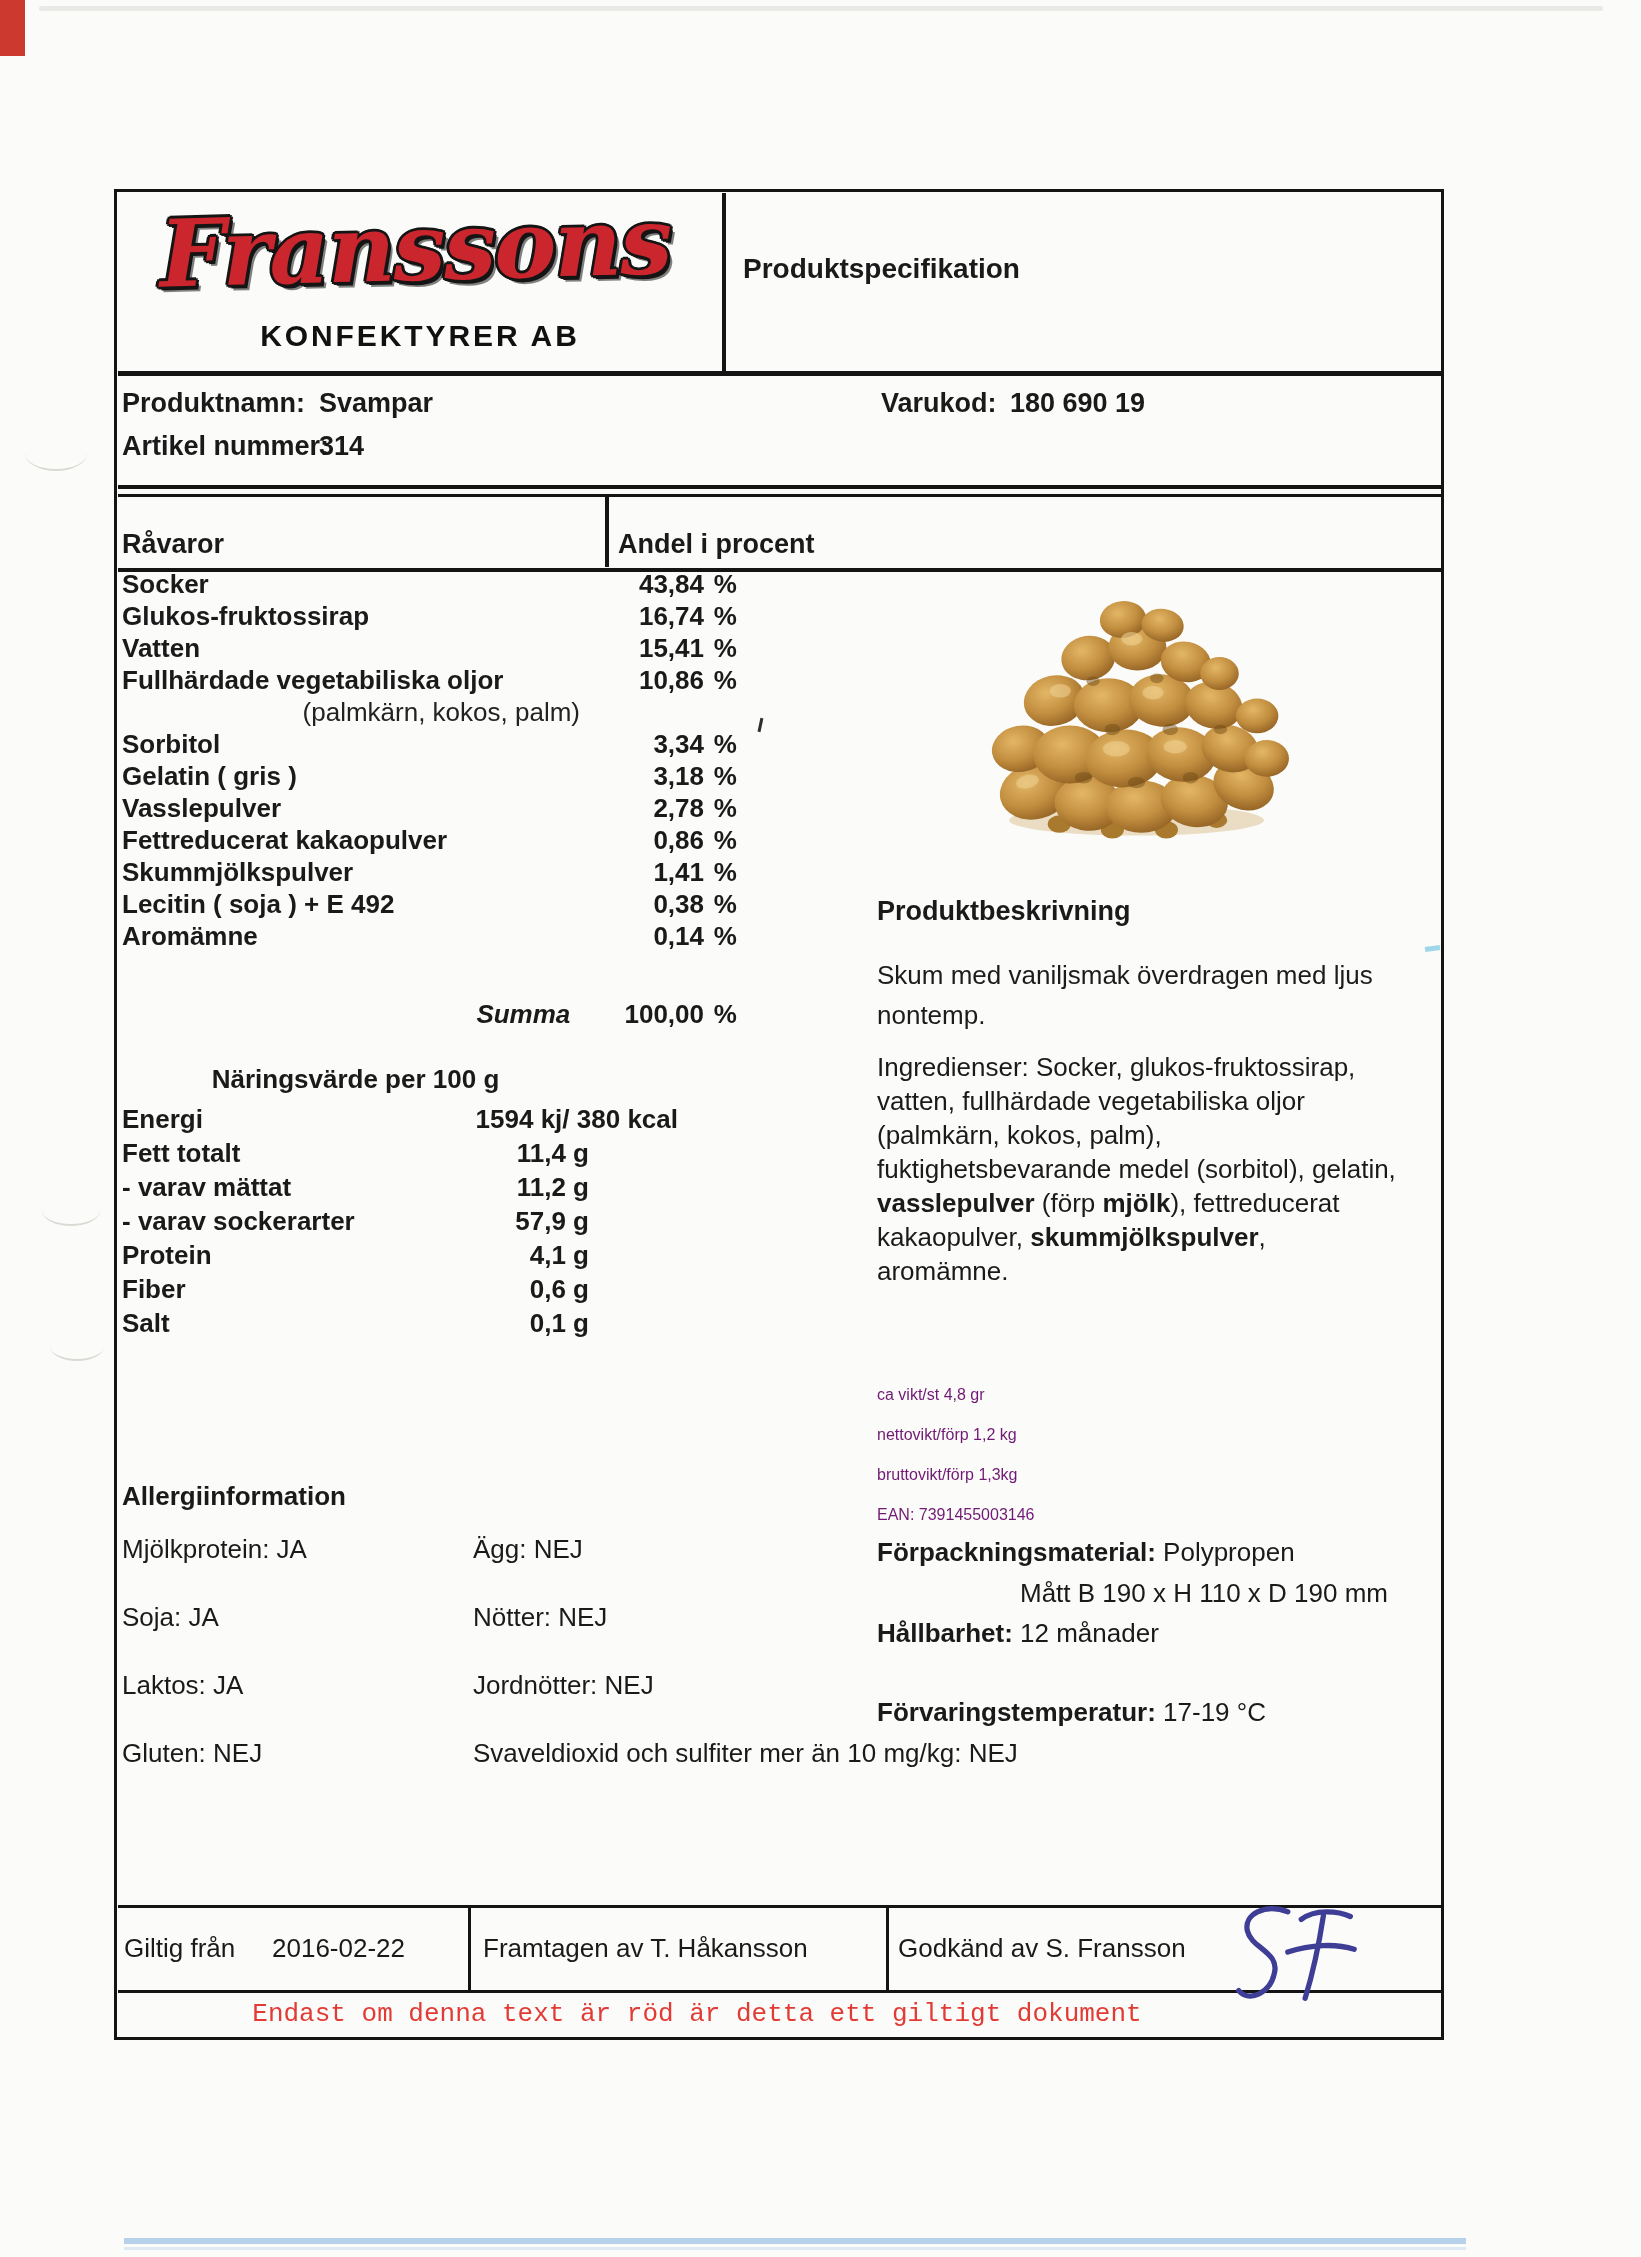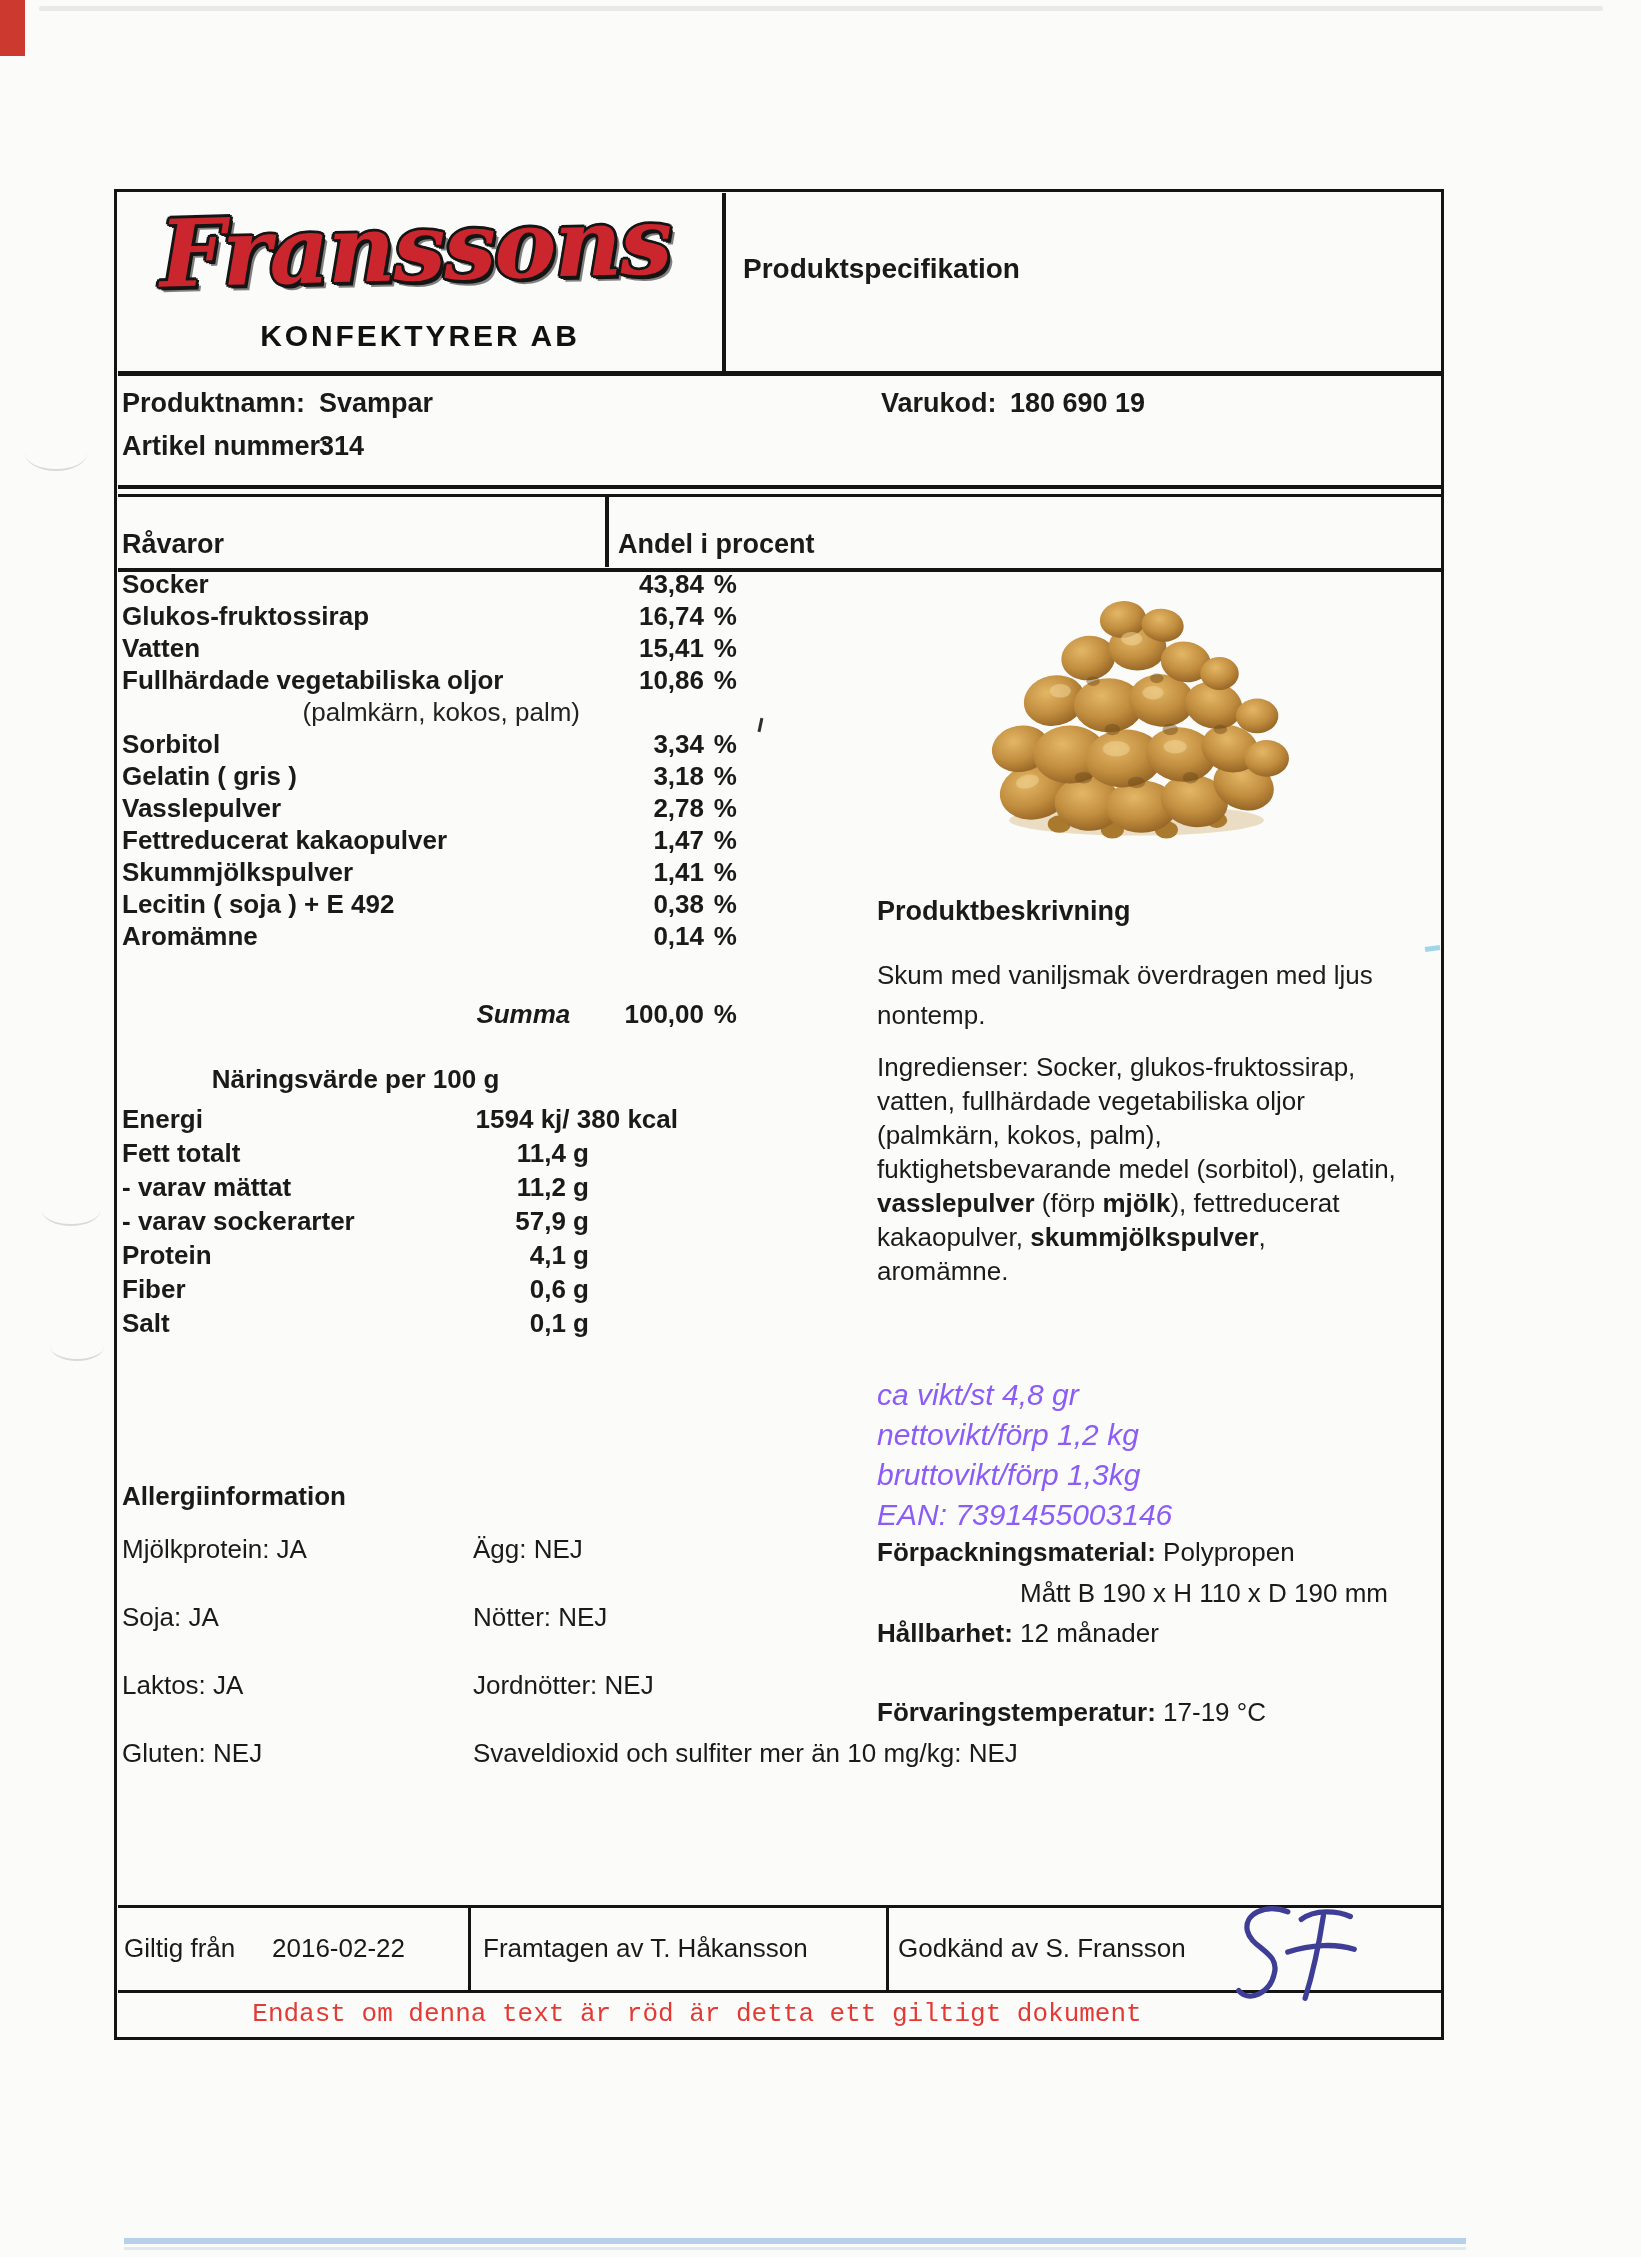--- a/index.html
+++ b/index.html
@@ -52,21 +52,21 @@
   .alg{left:122px;top:1534px;width:966px;}
   .arow{height:68px;display:flex;font-size:26px;white-space:nowrap;}
   .arow .al{width:351px;flex:none;}
 
   
   .desc-title{left:877px;top:896px;font-size:27px;font-weight:700;}
   .rtext{font-size:26px;white-space:nowrap;color:#1c1c1c;}
   .ingl{left:877px;top:1050px;}
   .ingl div{line-height:34px;font-size:26px;white-space:nowrap;}
   .weights{left:877px;top:1375px;}
-  .weights div{line-height:40px;font-size:30px;color:#8b5cf6;white-space:nowrap;font-style:italic;}
+  .weights div{line-height:40px;font-size:16px;color:#701a75;white-space:nowrap;}
   .pack{font-size:26px;white-space:nowrap;}
 
   
   .ftxt{font-size:26px;white-space:nowrap;}
   .red-note{left:118px;top:1999px;width:1158px;text-align:center;font-size:26px;font-family:Liberation Mono, monospace;}
 
   
   .corner-red{left:0;top:0;width:25px;height:56px;background:#cc3a2f;}
   .top-smudge{left:39px;top:5.8px;width:1564px;height:4.8px;background:#e9e9e5;border-radius:2.9px;}
   .arc{border-bottom:2.9px solid #d3d3cd;border-radius:0 0 50% 50%;opacity:.8;}
@@ -153,21 +153,21 @@
       <span class="v">3,18</span>
       <span class="u">%</span>
     </div>
     <div class="irow">
       <span>Vasslepulver</span>
       <span class="v">2,78</span>
       <span class="u">%</span>
     </div>
     <div class="irow">
       <span>Fettreducerat kakaopulver</span>
-      <span class="v">1,47</span>
+      <span class="v">0,86</span>
       <span class="u">%</span>
     </div>
     <div class="irow">
       <span>Skummjölkspulver</span>
       <span class="v">1,41</span>
       <span class="u">%</span>
     </div>
     <div class="irow">
       <span>Lecitin ( soja ) + E 492</span>
       <span class="v">0,38</span>

